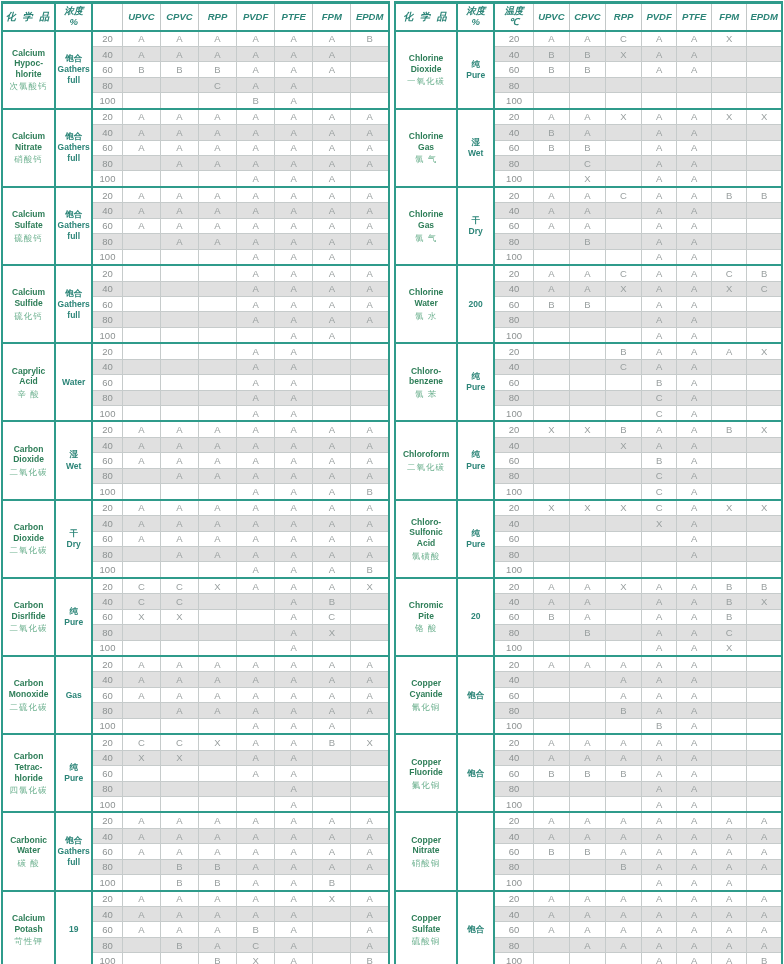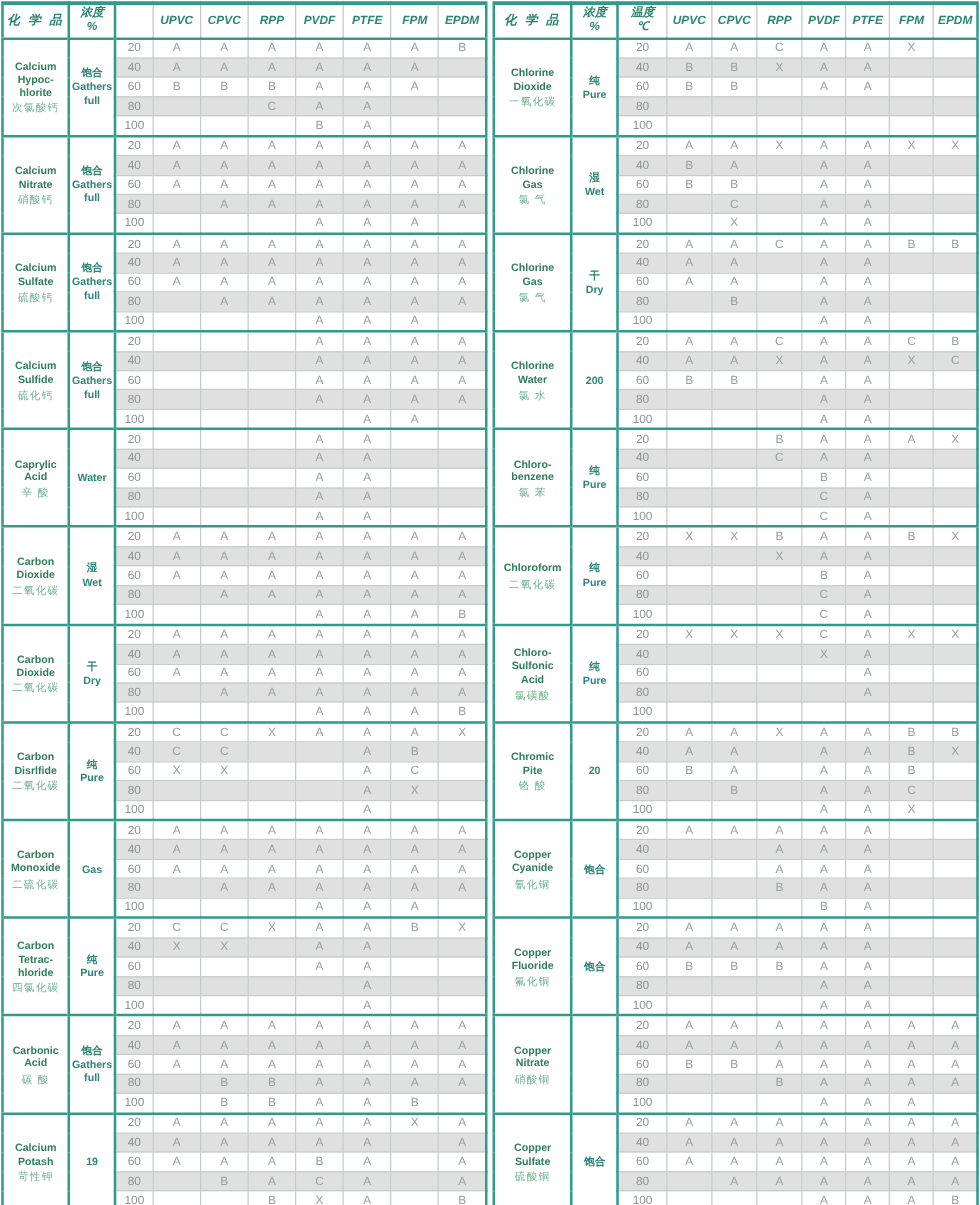--- a/index.html
+++ b/index.html
@@ -618,21 +618,21 @@
           <td class="val"></td>
           <td class="val"></td>
           <td class="val">A</td>
           <td class="val"></td>
           <td class="val"></td>
         </tr>
       </tbody>
       <tbody class="block">
         <tr>
           <td class="name" rowspan="5"><div class="en">Carbonic
-Acid</div><div class="zh">碳 酸</div></td>
+Water</div><div class="zh">碳 酸</div></td>
           <td class="conc" rowspan="5">饱合
 Gathers
 full</td>
           <td class="temp">20</td>
           <td class="val">A</td>
           <td class="val">A</td>
           <td class="val">A</td>
           <td class="val">A</td>
           <td class="val">A</td>
           <td class="val">A</td>

